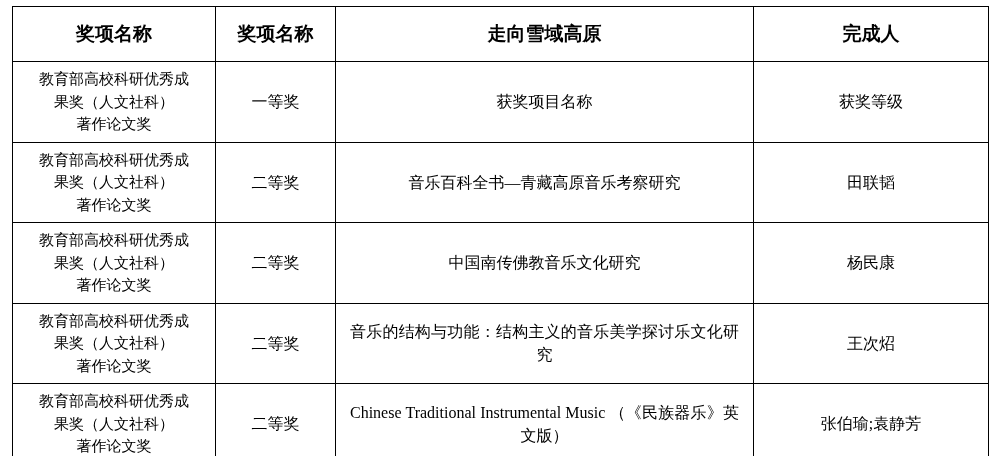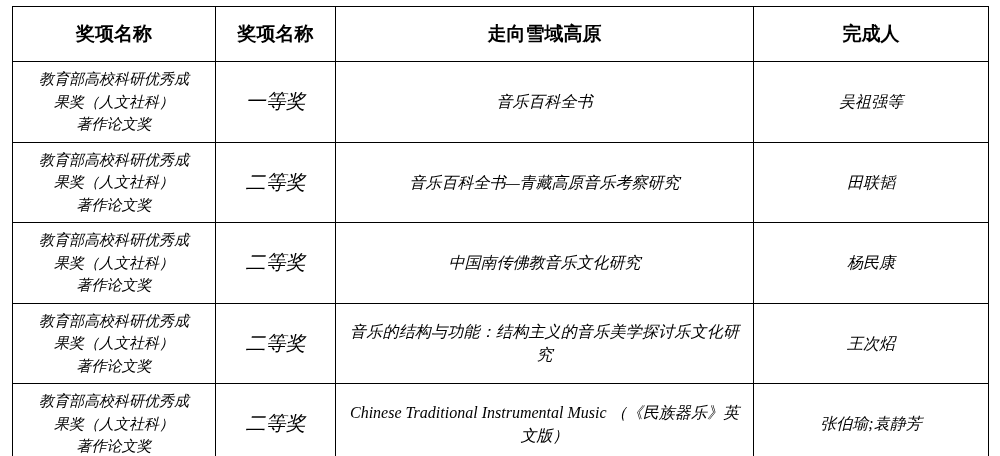--- a/index.html
+++ b/index.html
@@ -33,30 +33,29 @@
     padding: 4px 6px;
     line-height: 1.45;
   }
   thead th {
     font-weight: bold;
     font-size: 19px;
     height: 46px;
   }
   tbody td {
     font-size: 15px;
-    font-style: italic;
   }
   tbody td.col-award {
     font-size: 15px;
     line-height: 1.5;
     white-space: pre-line;
     padding: 6px 4px;
   }
   tbody td.col-level {
-    font-size: 20px;
+    font-size: 16px;
   }
   tbody td.col-project {
     font-size: 16px;
     padding: 6px 14px;
   }
   tbody td.col-project.justify {
     text-align: justify;
     text-align-last: center;
     text-justify: inter-ideograph;
   }
@@ -89,22 +88,22 @@
         <th>走向雪域高原</th>
         <th>完成人</th>
       </tr>
     </thead>
     <tbody>
       <tr>
         <td class="col-award">教育部高校科研优秀成
 果奖（人文社科）
 著作论文奖</td>
         <td class="col-level">一等奖</td>
-        <td class="col-project">音乐百科全书</td>
-        <td class="col-person">吴祖强等</td>
+        <td class="col-project">获奖项目名称</td>
+        <td class="col-person">获奖等级</td>
       </tr>
       <tr>
         <td class="col-award">教育部高校科研优秀成
 果奖（人文社科）
 著作论文奖</td>
         <td class="col-level">二等奖</td>
         <td class="col-project">音乐百科全书—青藏高原音乐考察研究</td>
         <td class="col-person">田联韬</td>
       </tr>
       <tr>

